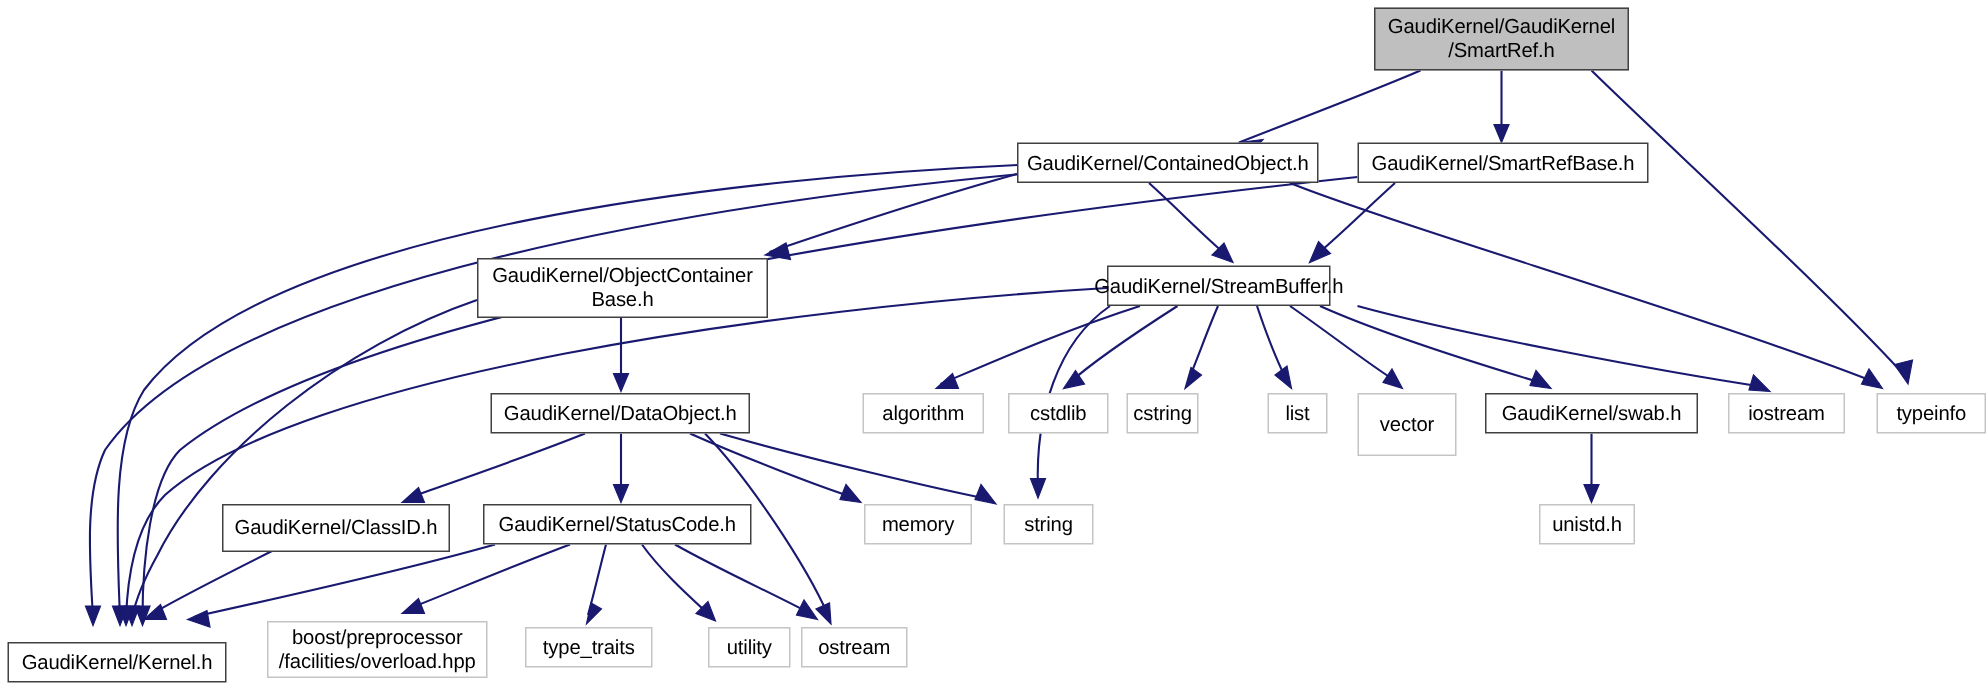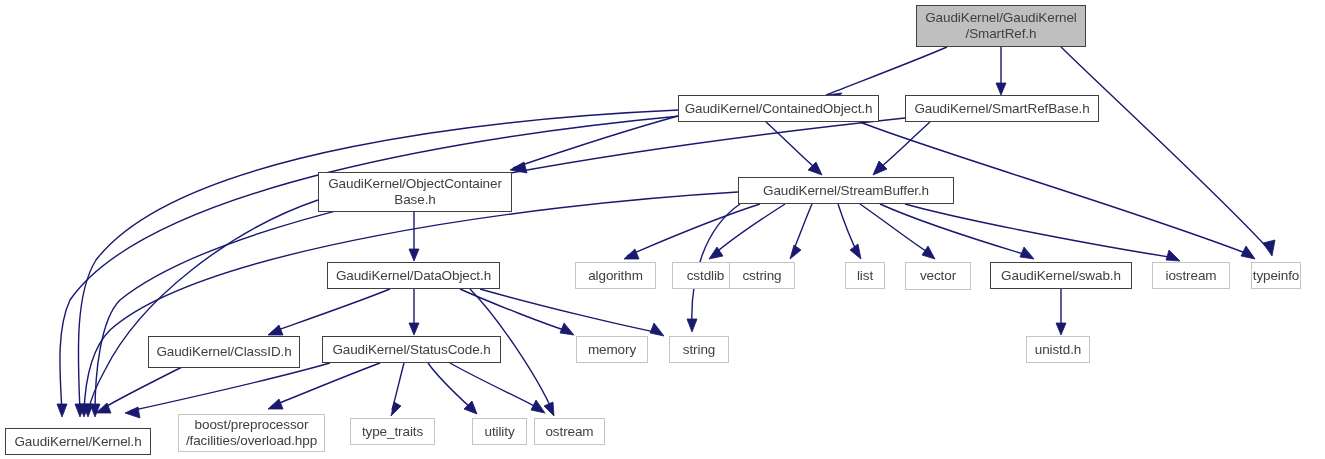--- a/index.html
+++ b/index.html
@@ -33,21 +33,21 @@
     stroke-width: 0.8;
   }
   .node-box {
     position: absolute;
     box-sizing: border-box;
     display: flex;
     align-items: center;
     justify-content: center;
     text-align: center;
     line-height: 1.18;
-    color: #404040;
+    color: #000000;
     background: #ffffff;
     border: 1px solid #c4c4c4;
     font-size: 13.5px;
     letter-spacing: -0.1px;
     white-space: pre-line;
   }
   .node-box.strong {
     border: 1.6px solid #404040;
   }
   .node-box.root {
@@ -193,30 +193,30 @@
         <path class="arrow-head" d="M 545,413 l -14,-3 l 5,-10 z"></path>
       </g>
     </svg>
   <div id="nodes-layer">
       <div class="node-box root" style="left: 916px; top: 5px; width: 170px; height: 42px;">GaudiKernel/GaudiKernel
 /SmartRef.h</div>
       <div class="node-box strong" style="left: 678px; top: 95px; width: 201px; height: 27px;">GaudiKernel/ContainedObject.h</div>
       <div class="node-box strong" style="left: 905px; top: 95px; width: 194px; height: 27px;">GaudiKernel/SmartRefBase.h</div>
       <div class="node-box strong" style="left: 318px; top: 172px; width: 194px; height: 40px;">GaudiKernel/ObjectContainer
 Base.h</div>
-      <div class="node-box strong" style="left: 738px; top: 177px; width: 216px; height: 27px;">GaudiKernel/StreamBuffer.h</div>
+      <div class="node-box strong" style="left: 738px; top: 177px; width: 149px; height: 27px;">GaudiKernel/StreamBuffer.h</div>
       <div class="node-box strong" style="left: 327px; top: 262px; width: 173px; height: 27px;">GaudiKernel/DataObject.h</div>
       <div class="node-box" style="left: 575px; top: 262px; width: 81px; height: 27px;">algorithm</div>
       <div class="node-box" style="left: 672px; top: 262px; width: 67px; height: 27px;">cstdlib</div>
-      <div class="node-box" style="left: 729px; top: 262px; width: 66px; height: 27px;">cstring</div>
+      <div class="node-box" style="left: 751px; top: 262px; width: 48px; height: 27px;">cstring</div>
       <div class="node-box" style="left: 845px; top: 262px; width: 40px; height: 27px;">list</div>
-      <div class="node-box" style="left: 905px; top: 262px; width: 66px; height: 28px;">vector</div>
+      <div class="node-box" style="left: 905px; top: 262px; width: 66px; height: 42px;">vector</div>
       <div class="node-box strong" style="left: 990px; top: 262px; width: 142px; height: 27px;">GaudiKernel/swab.h</div>
       <div class="node-box" style="left: 1152px; top: 262px; width: 78px; height: 27px;">iostream</div>
-      <div class="node-box" style="left: 1251px; top: 262px; width: 50px; height: 27px;">typeinfo</div>
+      <div class="node-box" style="left: 1251px; top: 262px; width: 73px; height: 27px;">typeinfo</div>
       <div class="node-box strong" style="left: 148px; top: 336px; width: 152px; height: 32px;">GaudiKernel/ClassID.h</div>
       <div class="node-box strong" style="left: 322px; top: 336px; width: 179px; height: 27px;">GaudiKernel/StatusCode.h</div>
       <div class="node-box" style="left: 576px; top: 336px; width: 72px; height: 27px;">memory</div>
       <div class="node-box" style="left: 669px; top: 336px; width: 60px; height: 27px;">string</div>
       <div class="node-box" style="left: 1026px; top: 336px; width: 64px; height: 27px;">unistd.h</div>
       <div class="node-box strong" style="left: 5px; top: 418px; width: 146px; height: 27px; margin-top: 10px;">GaudiKernel/Kernel.h</div>
       <div class="node-box" style="left: 178px; top: 414px; width: 147px; height: 38px;">boost/preprocessor
 /facilities/overload.hpp</div>
       <div class="node-box" style="left: 350px; top: 418px; width: 85px; height: 27px;">type_traits</div>
       <div class="node-box" style="left: 456px; top: 418px; width: 55px; height: 27px; margin-left: 16px;">utility</div>

